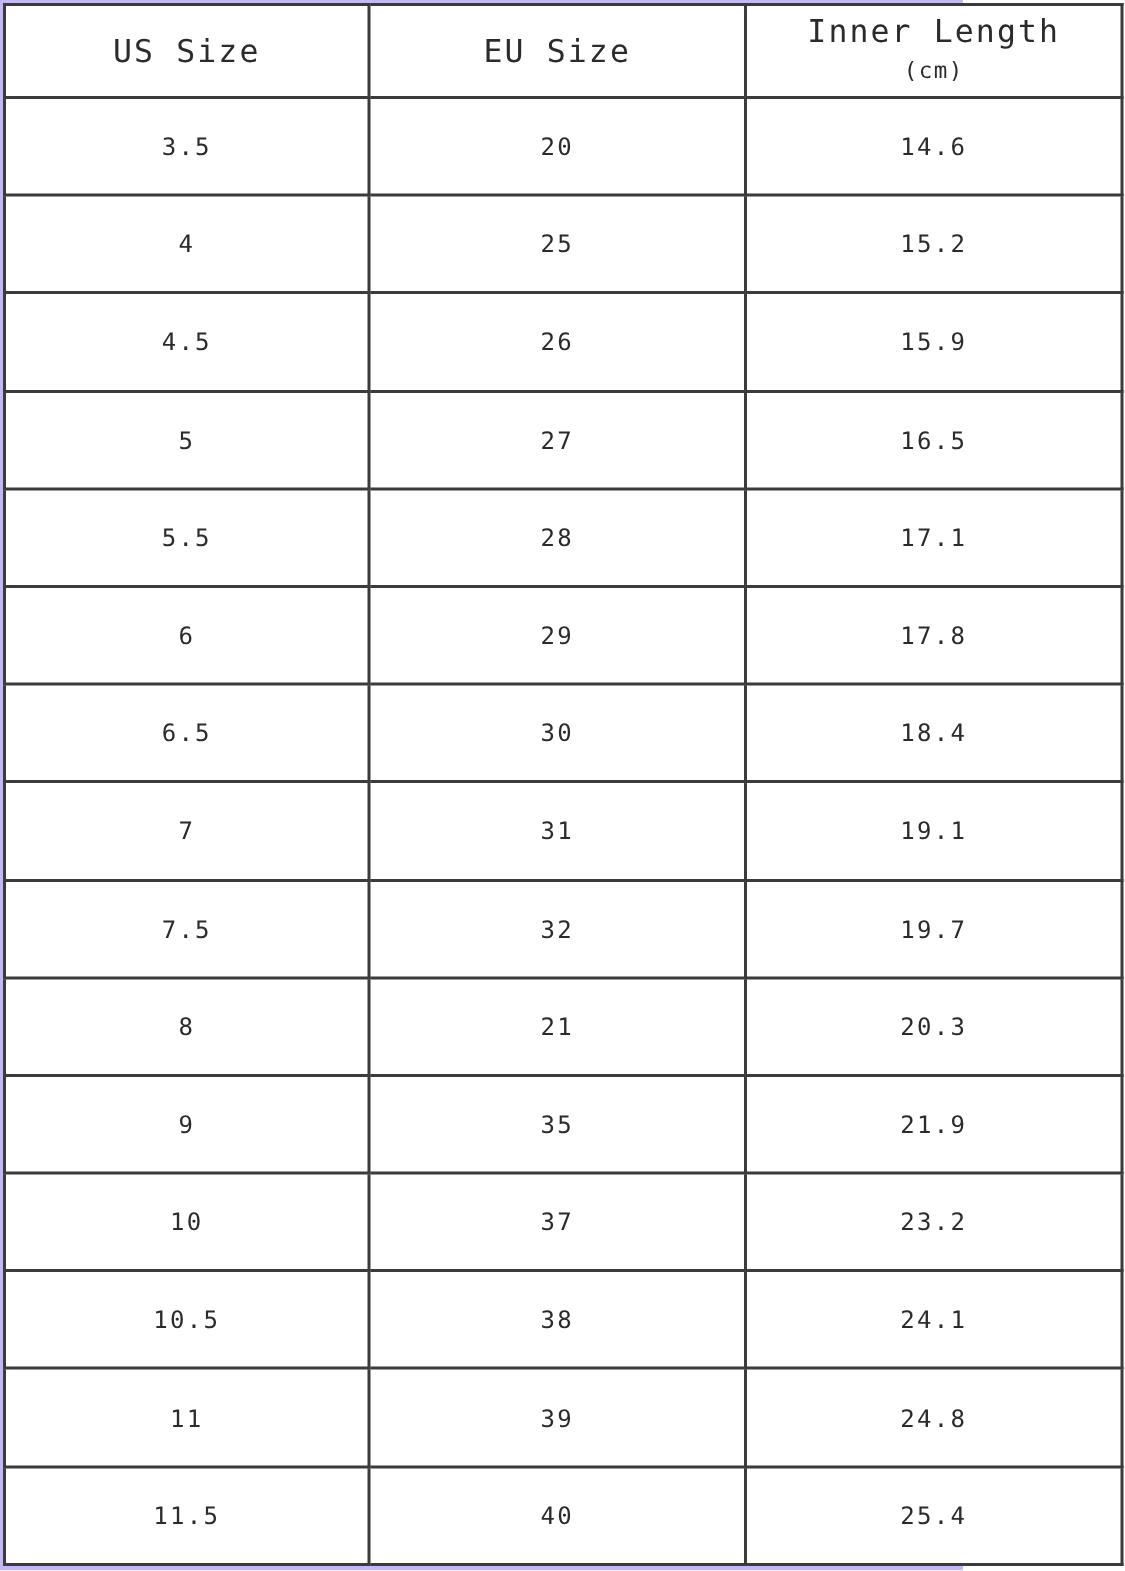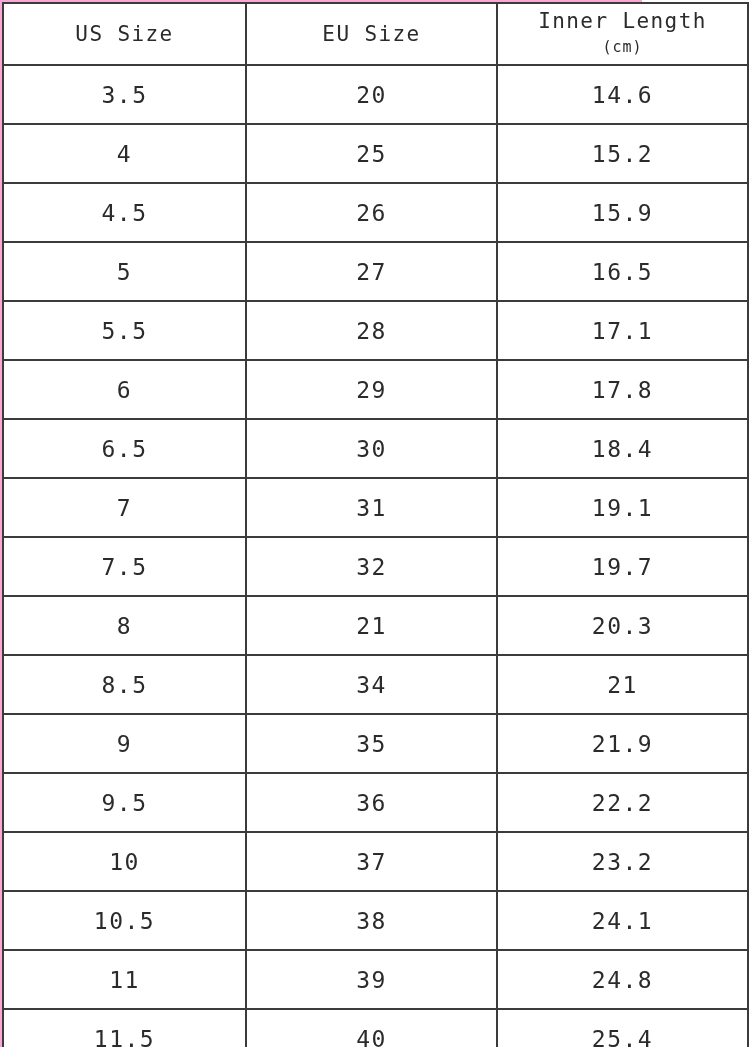--- a/index.html
+++ b/index.html
@@ -13,21 +13,21 @@
     height: 1047px;
     font-family: "DejaVu Sans Mono", "Liberation Mono", monospace;
     overflow: hidden;
   }
 
   .sheet {
     width: 642px;
     height: 1047px;
     box-sizing: border-box;
     padding: 2px 20px 3px 2px;
-    background: #f9a8d4;
+    background: #c4b5fd;
   }
 
   table.size-chart {
     width: 100%;
     height: 100%;
     border-collapse: collapse;
     table-layout: fixed;
     background: #ffffff;
   }
 
@@ -57,21 +57,21 @@
     display: block;
   }
   .hdr-line2 {
     display: block;
     font-size: 15px;
     letter-spacing: 1px;
   }
 
   table.size-chart tbody td {
     height: 57px;
-    font-size: 23px;
+    font-size: 16px;
     letter-spacing: 1.5px;
   }
 
   .cell-text {
     display: inline-block;
   }
 </style>
 </head>
 <body>
 
@@ -141,33 +141,23 @@
           <td><span class="cell-text">7.5</span></td>
           <td><span class="cell-text">32</span></td>
           <td><span class="cell-text">19.7</span></td>
         </tr>
         <tr>
           <td><span class="cell-text">8</span></td>
           <td><span class="cell-text">21</span></td>
           <td><span class="cell-text">20.3</span></td>
         </tr>
         <tr>
-          <td><span class="cell-text">8.5</span></td>
-          <td><span class="cell-text">34</span></td>
-          <td><span class="cell-text">21</span></td>
-        </tr>
-        <tr>
           <td><span class="cell-text">9</span></td>
           <td><span class="cell-text">35</span></td>
           <td><span class="cell-text">21.9</span></td>
-        </tr>
-        <tr>
-          <td><span class="cell-text">9.5</span></td>
-          <td><span class="cell-text">36</span></td>
-          <td><span class="cell-text">22.2</span></td>
         </tr>
         <tr>
           <td><span class="cell-text">10</span></td>
           <td><span class="cell-text">37</span></td>
           <td><span class="cell-text">23.2</span></td>
         </tr>
         <tr>
           <td><span class="cell-text">10.5</span></td>
           <td><span class="cell-text">38</span></td>
           <td><span class="cell-text">24.1</span></td>

